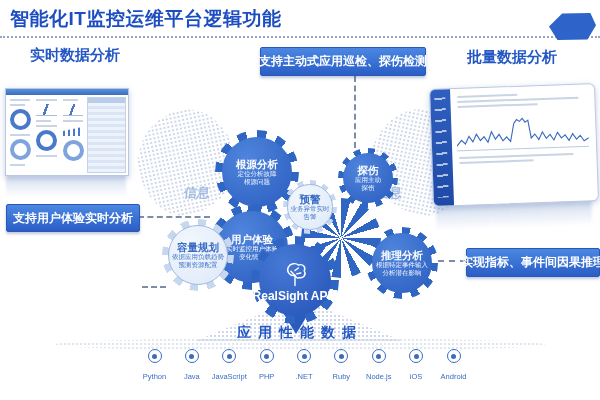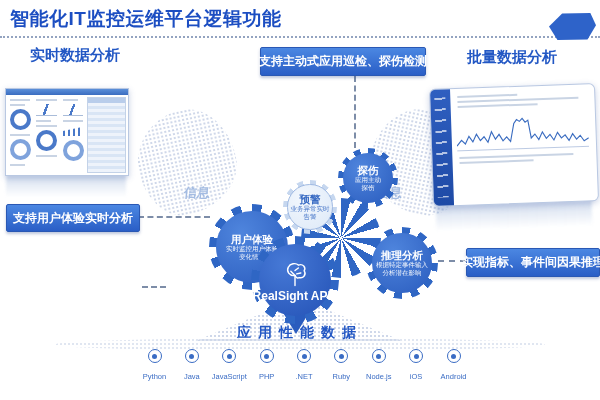--- a/index.html
+++ b/index.html
@@ -140,20 +140,28 @@
   <div class="pill" id="pill-right">实现指标、事件间因果推理</div>
 
   <div class="dashv" id="c-top"></div>
   <div class="dashh" id="c-left1"></div>
   <div class="dashh" id="c-left2"></div>
   <div class="dashh" id="c-right"></div>
 
   <div class="info" id="info-left">信息</div>
   <div class="info" id="info-right">信息</div>
 
+  <div class="gear" id="g-root">
+    <div class="g-teeth"></div>
+    <div class="g-face">
+      <div class="g-title">根源分析</div>
+      <div class="g-sub">定位分析故障</div>
+      <div class="g-sub">根源问题</div>
+    </div>
+  </div>
 
   <div class="gear light" id="g-warning">
     <div class="g-teeth"></div>
     <div class="g-face">
       <div class="g-title">预警</div>
       <div class="g-sub">业务异常实时</div>
       <div class="g-sub">告警</div>
     </div>
   </div>
 
@@ -181,20 +189,28 @@
 
   <div class="gear" id="g-reason">
     <div class="g-teeth"></div>
     <div class="g-face">
       <div class="g-title">推理分析</div>
       <div class="g-sub">根据特定事件输入</div>
       <div class="g-sub">分析潜在影响</div>
     </div>
   </div>
 
+  <div class="gear light" id="g-capacity">
+    <div class="g-teeth"></div>
+    <div class="g-face">
+      <div class="g-title">容量规划</div>
+      <div class="g-sub">依据应用负载趋势</div>
+      <div class="g-sub">预测资源配置</div>
+    </div>
+  </div>
 
   <div id="hub-tri"></div>
   <div class="gear" id="hub">
     <div class="g-teeth"></div>
     <div class="g-face">
       <svg width="34" height="30" viewBox="0 0 40 36">
         <g fill="none" stroke="#ffffff" stroke-width="1.7" stroke-linecap="round">
           <path d="M20 33 V21"></path>
           <path d="M20 21 C13 22 9.5 16 12 11 C14 6.5 21 5.5 24 8.5 C29.5 6.5 33.5 11 31 15.5 C34 19.5 30 25 25 23.5 C23.5 24.8 21.5 24 20 21"></path>
           <path d="M20 21 L15 16"></path>

